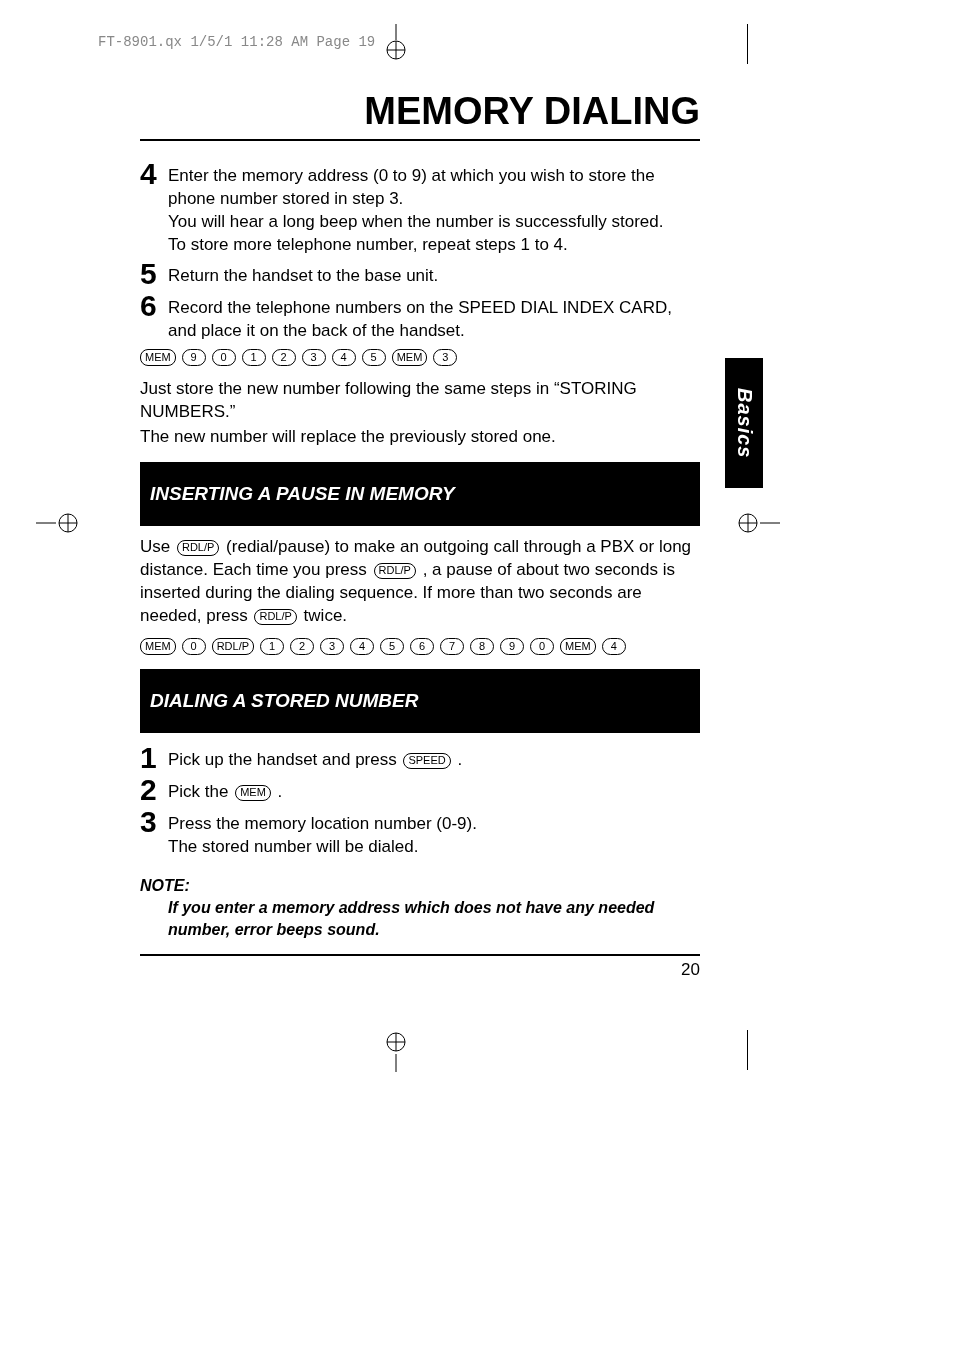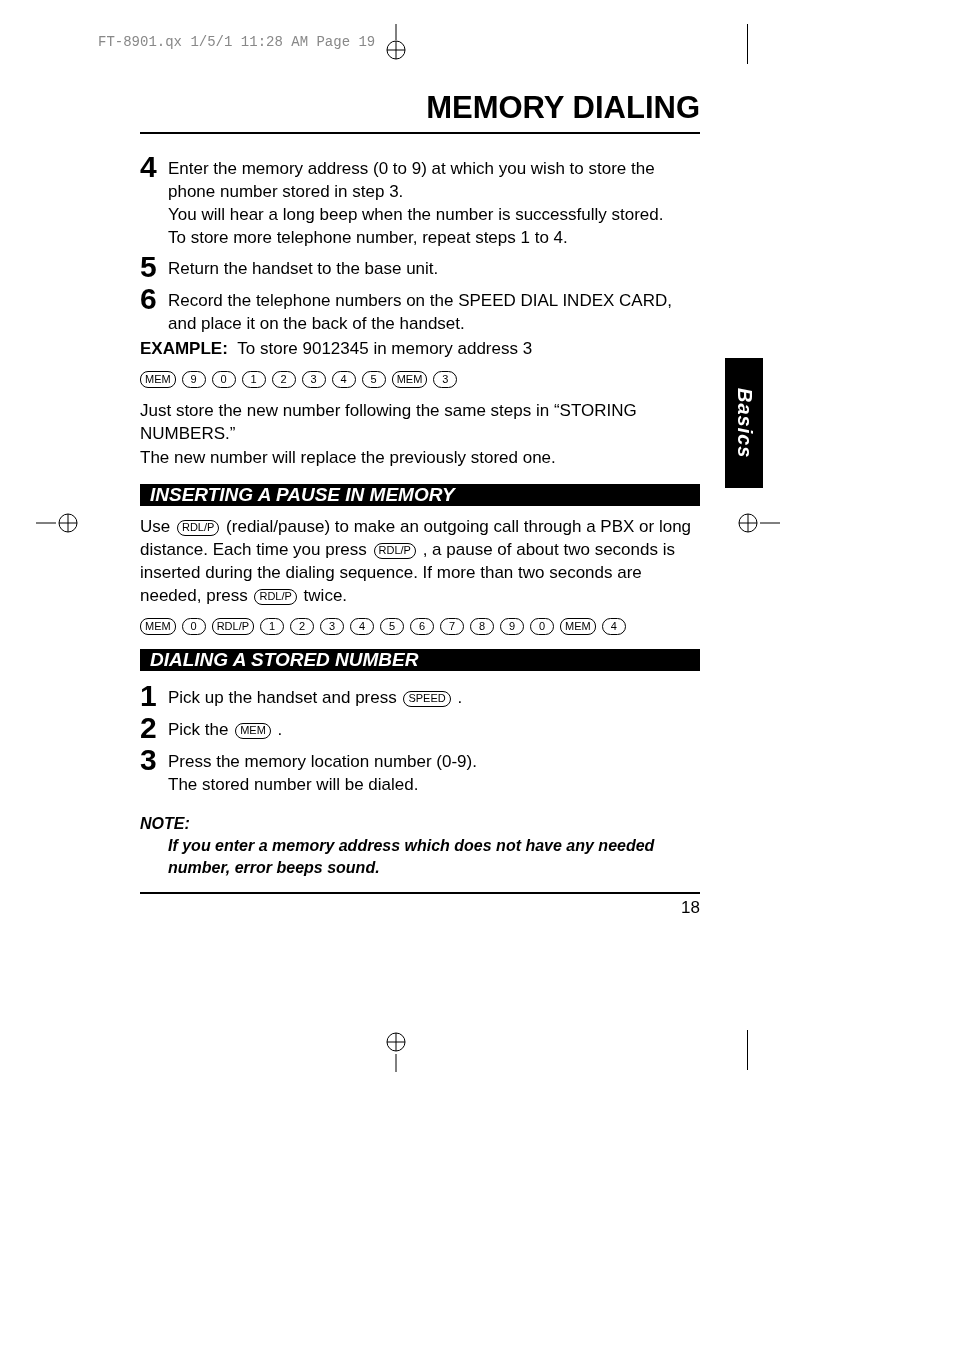--- a/index.html
+++ b/index.html
@@ -68,21 +68,21 @@
     height: 40px;
     border-left: 1px solid #000;
   }
   .content {
     position: absolute;
     top: 90px;
     left: 124px;
     width: 560px;
   }
   .page-title {
-    font-size: 31px;
+    font-size: 38px;
     font-weight: bold;
     text-align: right;
     letter-spacing: 0px;
     border-bottom: 2px solid #000;
     padding-bottom: 6px;
     margin-bottom: 18px;
   }
   .step {
     display: flex;
     margin: 2px 0;
@@ -131,21 +131,21 @@
     font-size: 17px;
     line-height: 1.35;
     margin: 2px 0 10px 0;
   }
   .section-bar {
     background: #000;
     color: #fff;
     font-weight: bold;
     font-style: italic;
     font-size: 19px;
-    padding: 0 10px;
+    padding: 21px 10px;
     margin: 14px 0 10px 0;
   }
   .inline-key {
     border: 1px solid #000;
     border-radius: 9px;
     font-size: 11px;
     padding: 0 4px;
     display: inline-block;
     line-height: 13px;
     height: 14px;
@@ -247,24 +247,20 @@
   </div>
   <div class="step">
     <div class="step-num">5</div>
     <div class="step-body">Return the handset to the base unit.</div>
   </div>
   <div class="step">
     <div class="step-num">6</div>
     <div class="step-body">Record the telephone numbers on the SPEED DIAL INDEX CARD, and place it on the back of the handset.</div>
   </div>
 
-  <div class="para">
-    <span class="example-label">EXAMPLE:</span>
-    &nbsp;<span>To store 9012345 in memory address 3</span>
-  </div>
   <div class="keyrow">
     <span class="keycap wide">MEM</span>
     <span class="keycap">9</span>
     <span class="keycap">0</span>
     <span class="keycap">1</span>
     <span class="keycap">2</span>
     <span class="keycap">3</span>
     <span class="keycap">4</span>
     <span class="keycap">5</span>
     <span class="keycap wide">MEM</span>
@@ -317,17 +313,17 @@
     <div class="step-body">
       <span>Press the memory location number (0-9).</span><br>
       <span>The stored number will be dialed.</span>
     </div>
   </div>
 
   <div class="note-label">NOTE:</div>
   <div class="note-body">If you enter a memory address which does not have any needed number, error beeps sound.</div>
 
   <div class="footer-rule">
-    <span>18</span>
+    <span>20</span>
   </div>
 </div>
 
 </div>
 
 </body></html>

